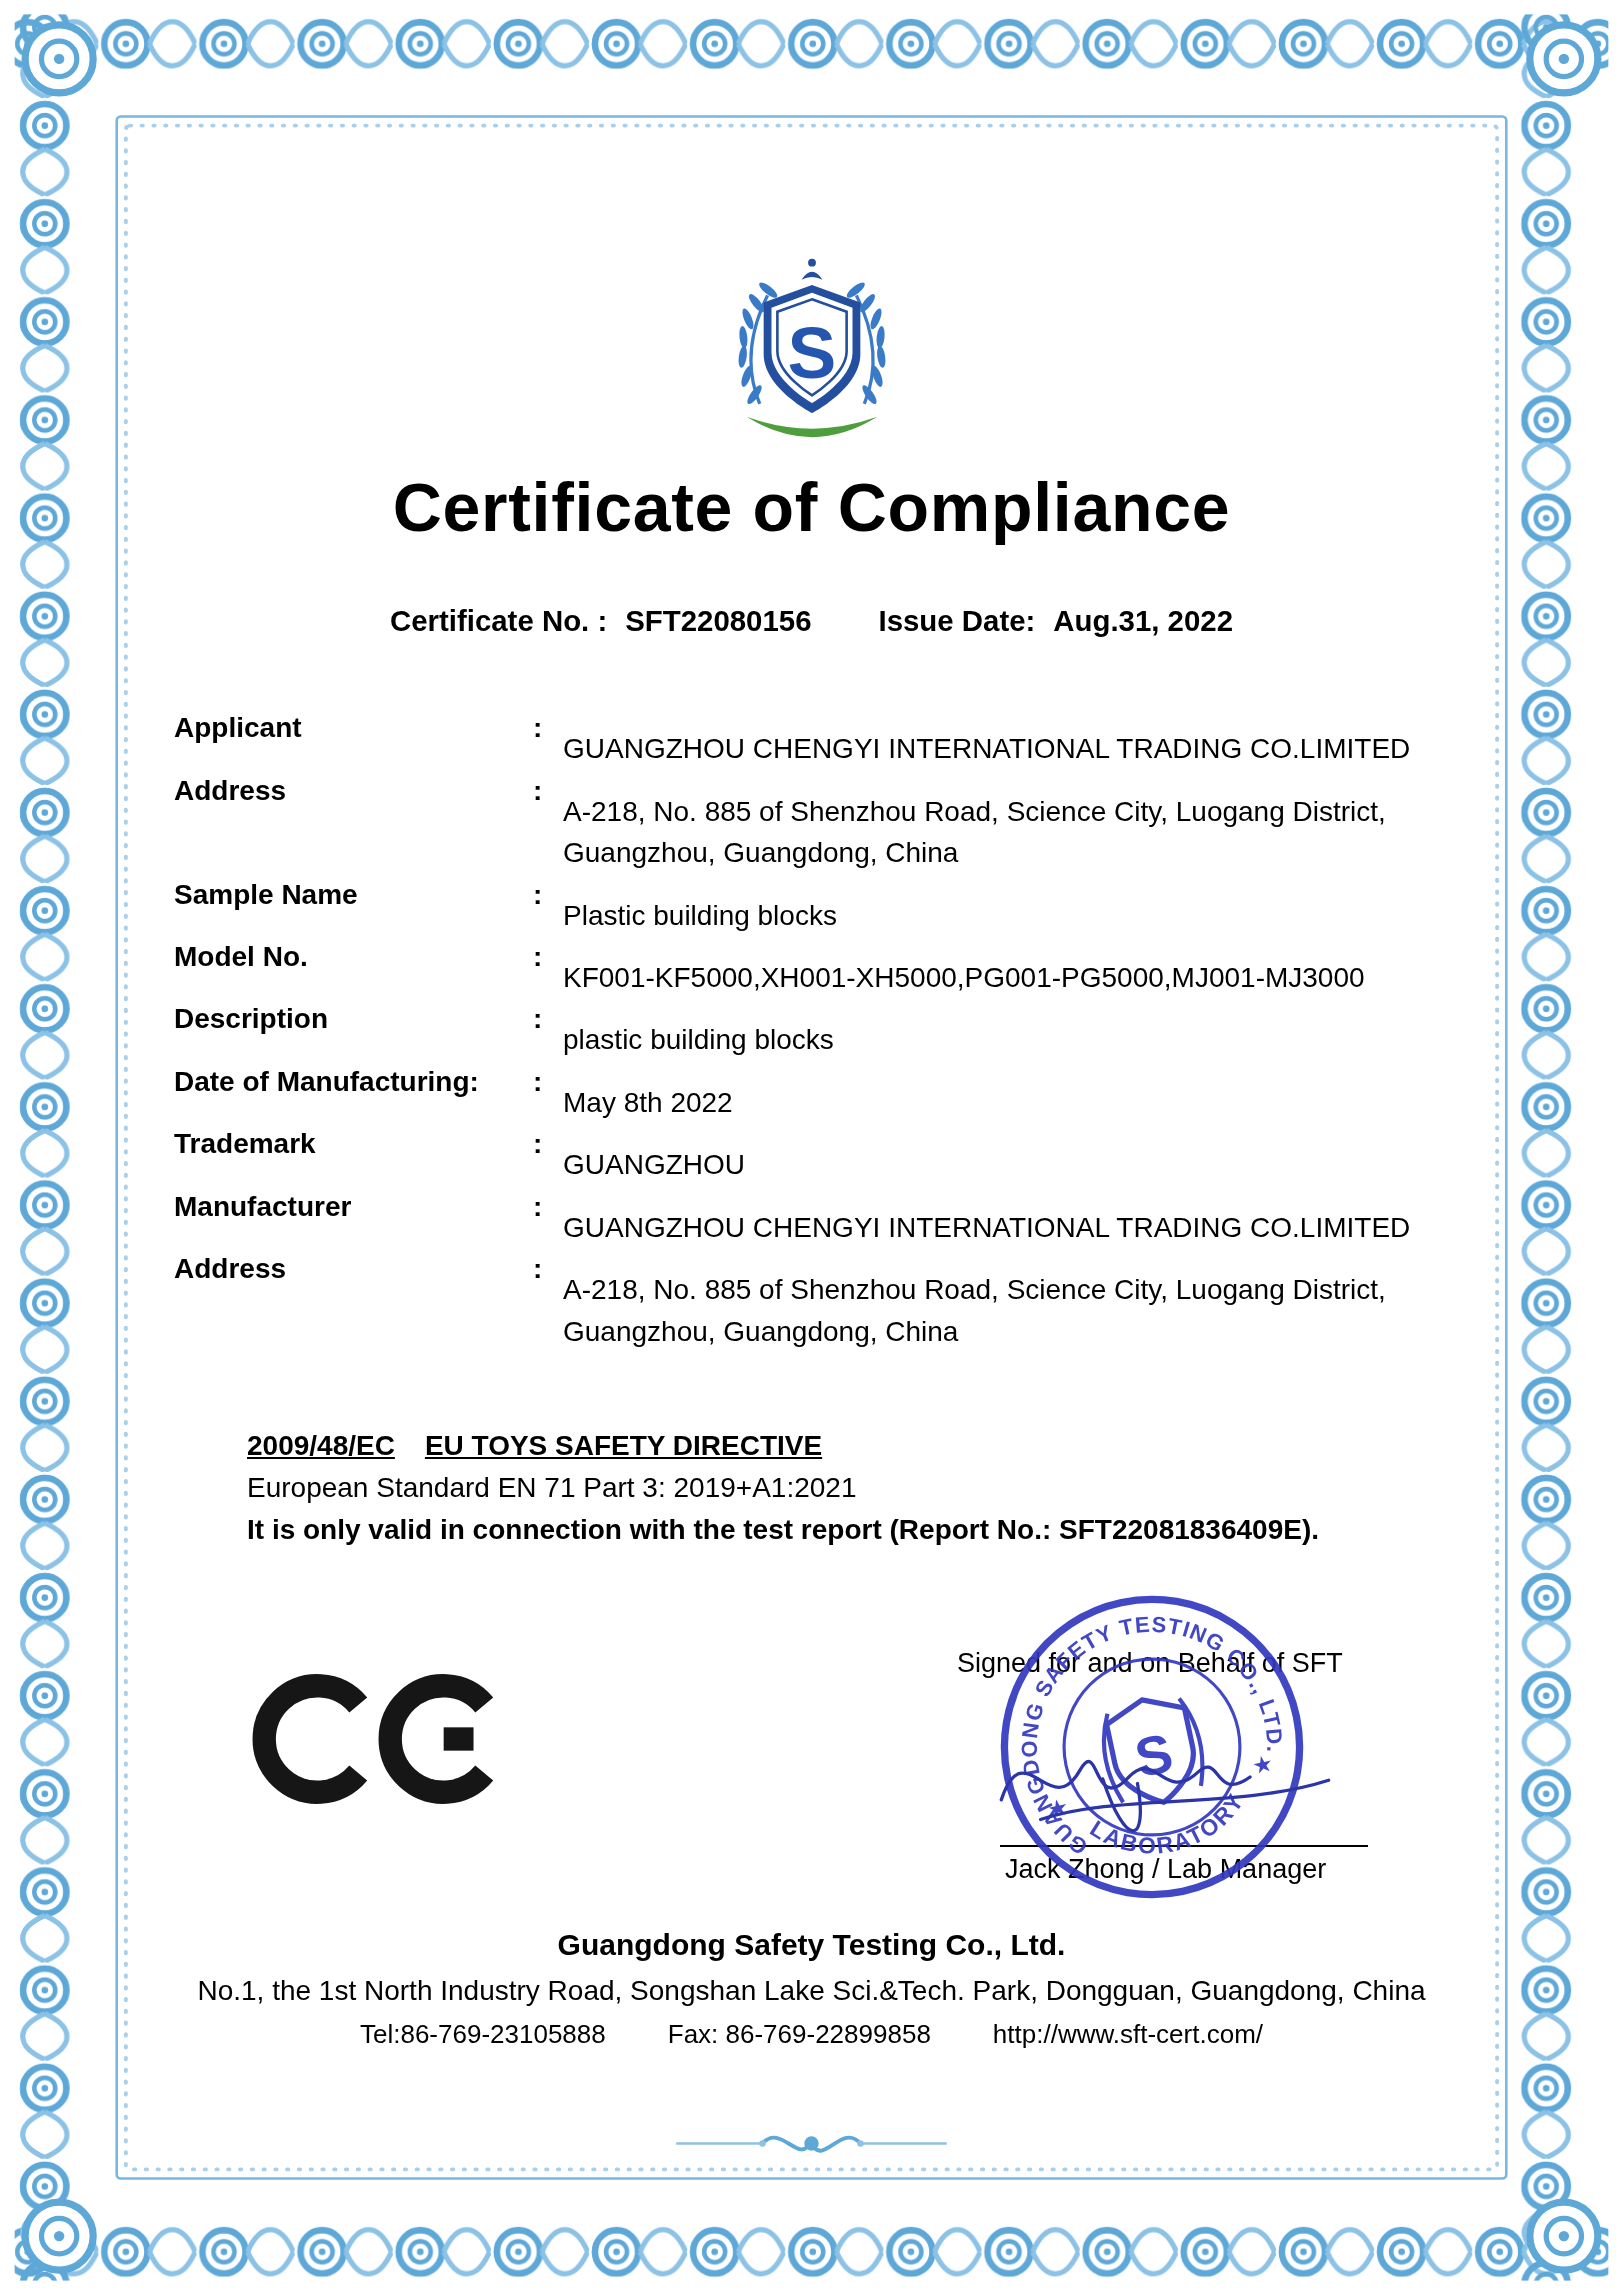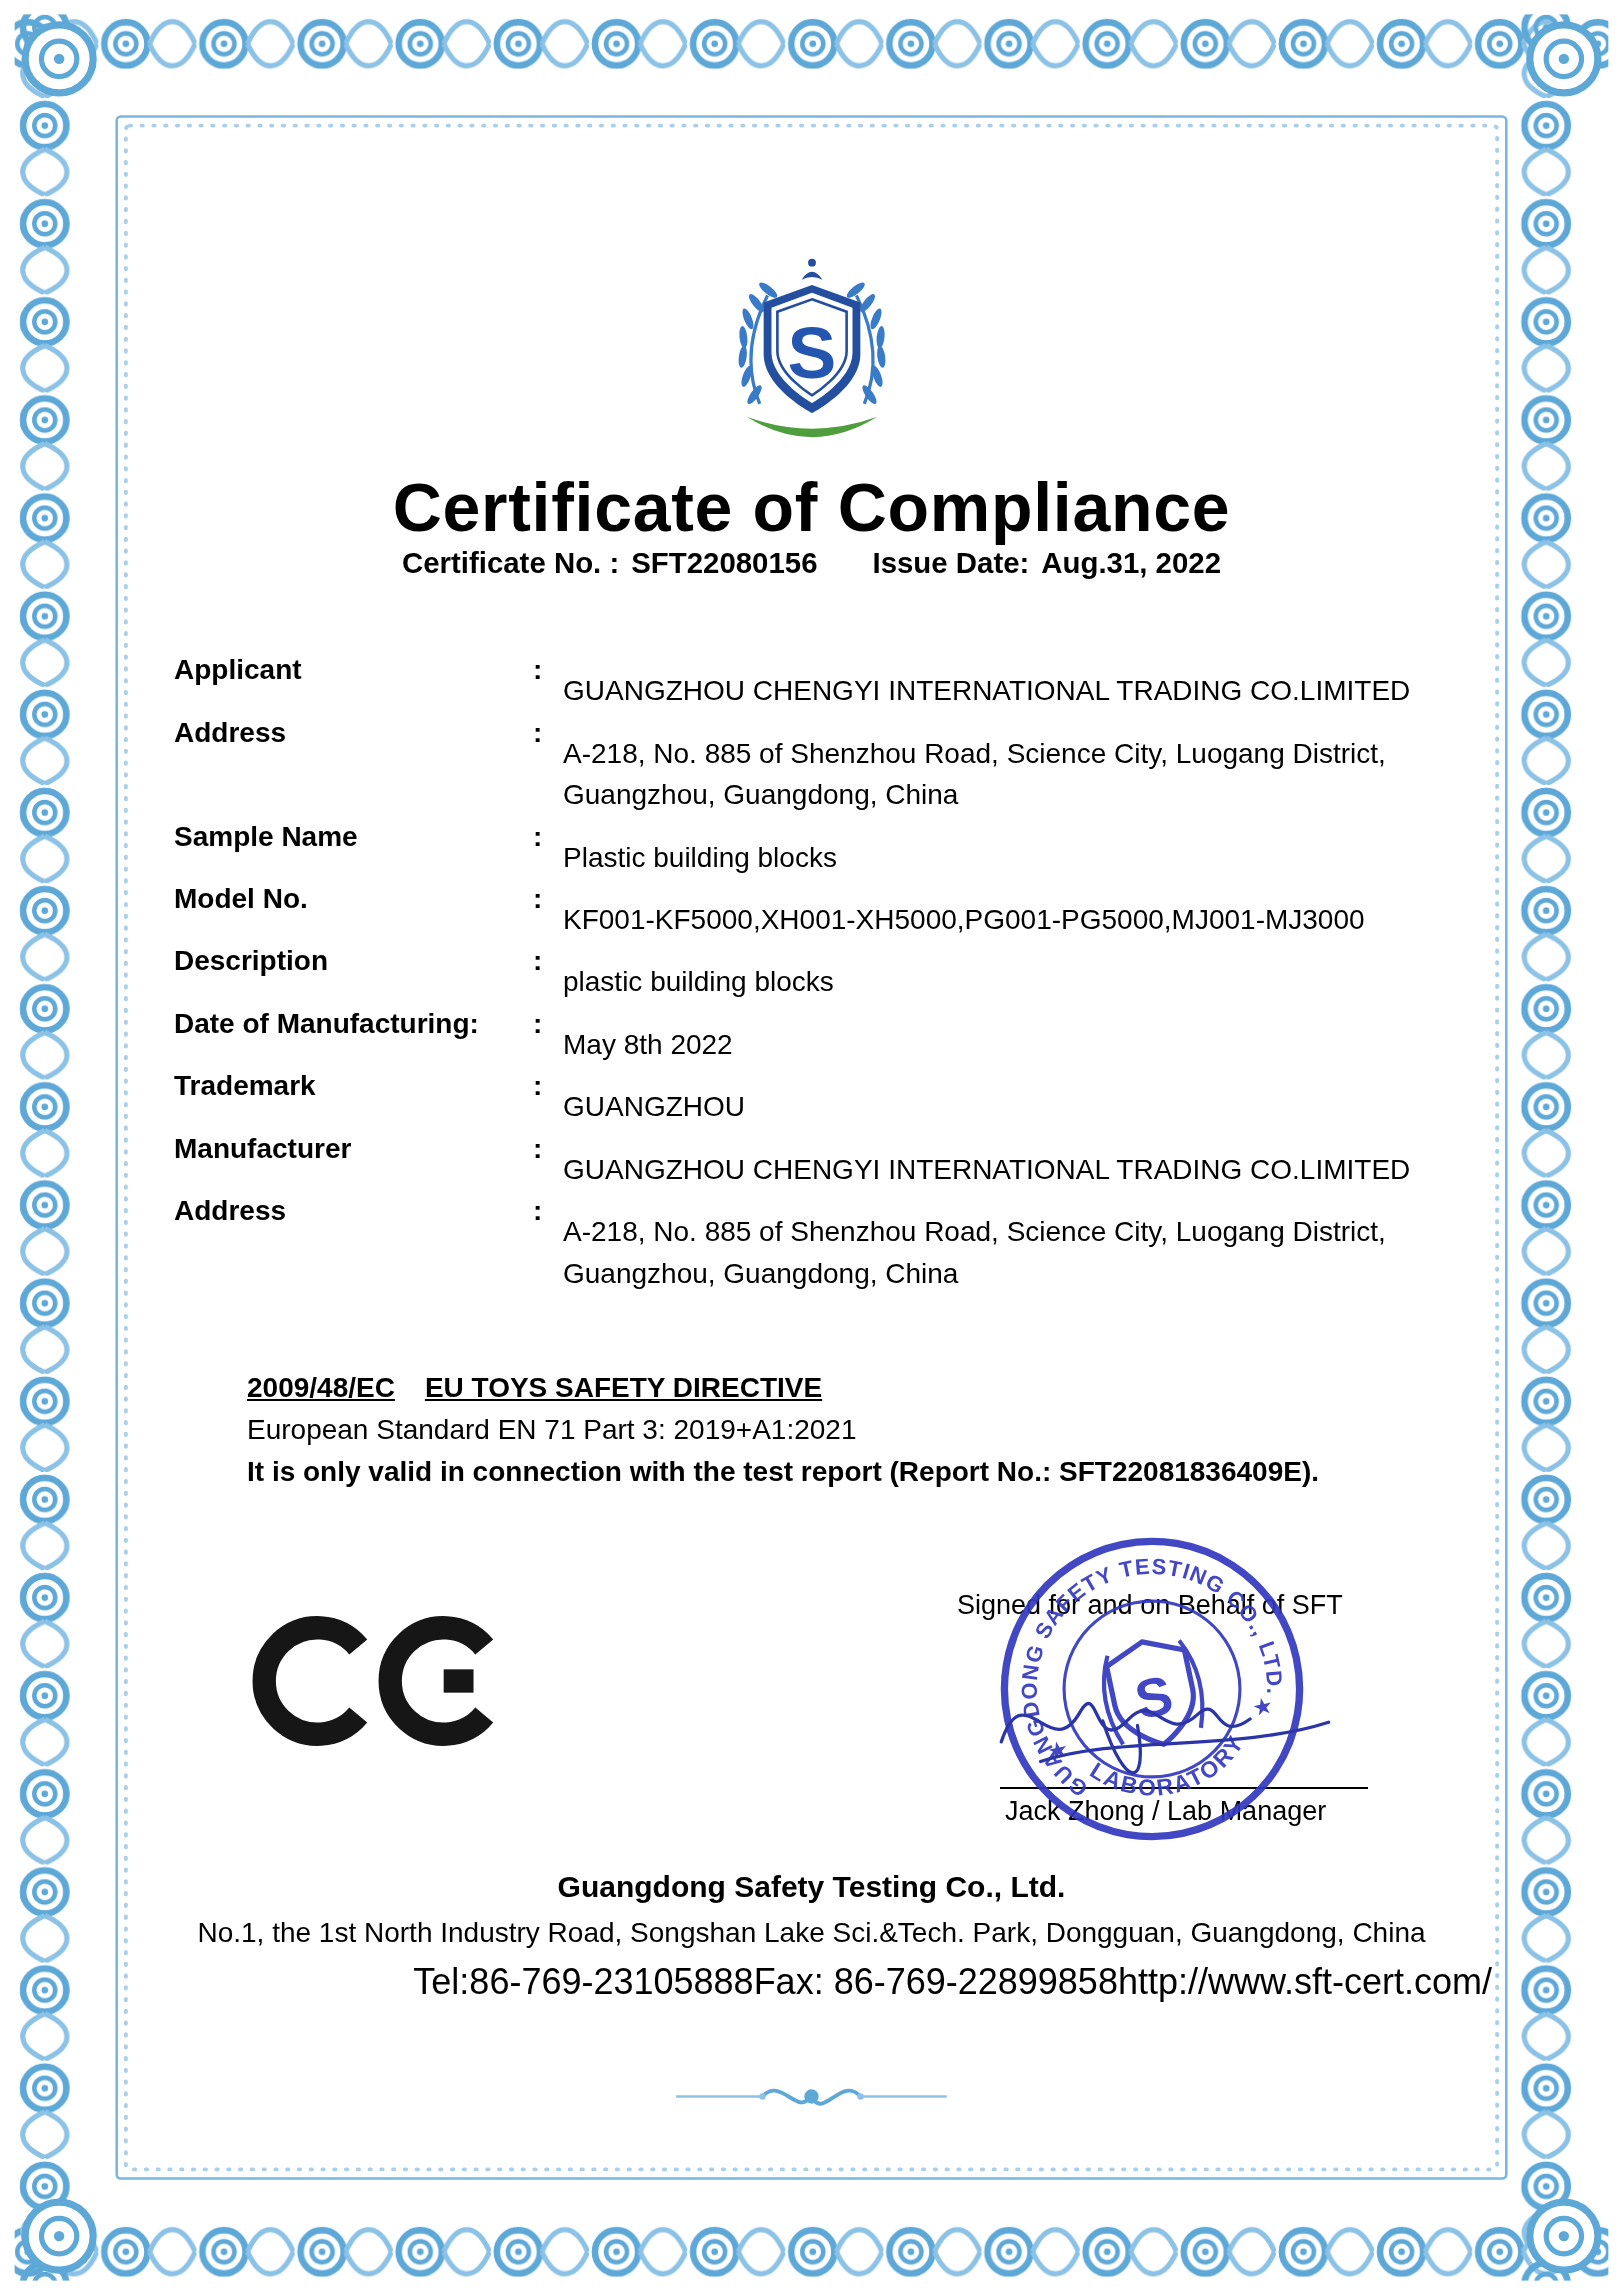--- a/index.html
+++ b/index.html
@@ -5,21 +5,21 @@
   html,body{margin:0;padding:0;background:#ffffff;}
   .page{position:relative;width:1623px;height:2295px;background:#ffffff;overflow:hidden;
         font-family:"Liberation Sans",sans-serif;color:#000;}
   .border-svg{position:absolute;left:0;top:0;width:1623px;height:2295px;}
   .content{position:absolute;left:131px;top:111px;width:1361px;height:2073px;}
 
   .logo{display:block;margin:141px auto 0;width:196px;height:203px;}
 
   .title{margin:13px 0 0;text-align:center;font-size:68px;font-weight:bold;line-height:1.15;letter-spacing:0.7px;}
 
-  .certline{display:flex;justify-content:center;align-items:flex-start;gap:12px;
+  .certline{margin-top:58px;display:flex;justify-content:center;align-items:flex-start;gap:18px;
             font-size:29.4px;font-weight:bold;}
   .certline .biggap{display:inline-block;width:31px;}
 
   .fields{margin:69px 0 0 43px;font-size:28px;line-height:1.48;}
   .frow{display:flex;align-items:flex-start;}
   .flabel{width:359px;font-weight:bold;flex:none;}
   .fcolon{width:30px;font-weight:bold;flex:none;text-align:left;}
   .fvalue{flex:1;margin-top:21px;}
 
   .standards{margin:73px 0 0 116px;font-size:28px;line-height:1.5;}
@@ -31,21 +31,21 @@
   .ce{position:absolute;left:121px;top:79px;width:262px;height:140px;}
   .signedfor{position:absolute;left:826px;top:58px;font-size:27px;z-index:1;}
   .sigline{position:absolute;left:869px;top:255px;width:368px;border-top:2px solid #000;z-index:1;}
   .signer{position:absolute;left:874px;top:264px;font-size:27px;z-index:1;}
   .stamp{position:absolute;left:864px;top:0;width:314px;height:314px;opacity:.92;z-index:2;}
   .handsig{position:absolute;left:831px;top:105px;width:419px;height:177px;z-index:3;}
 
   .footer{text-align:center;margin-top:7.9px;}
   .company{font-size:30px;font-weight:bold;}
   .addr{font-size:28px;margin-top:13px;}
-  .telline{display:flex;justify-content:flex-end;font-size:36px;margin-top:11.8px;}
+  .telline{display:flex;justify-content:center;gap:62px;font-size:26px;margin-top:11.8px;}
 
   .divider{display:block;margin:62px auto 0;width:281px;height:63px;}
 </style>
 </head>
 <body>
 
 <div class="page">
 
   <svg class="border-svg" viewBox="0 0 2480 3508">
     <defs>

